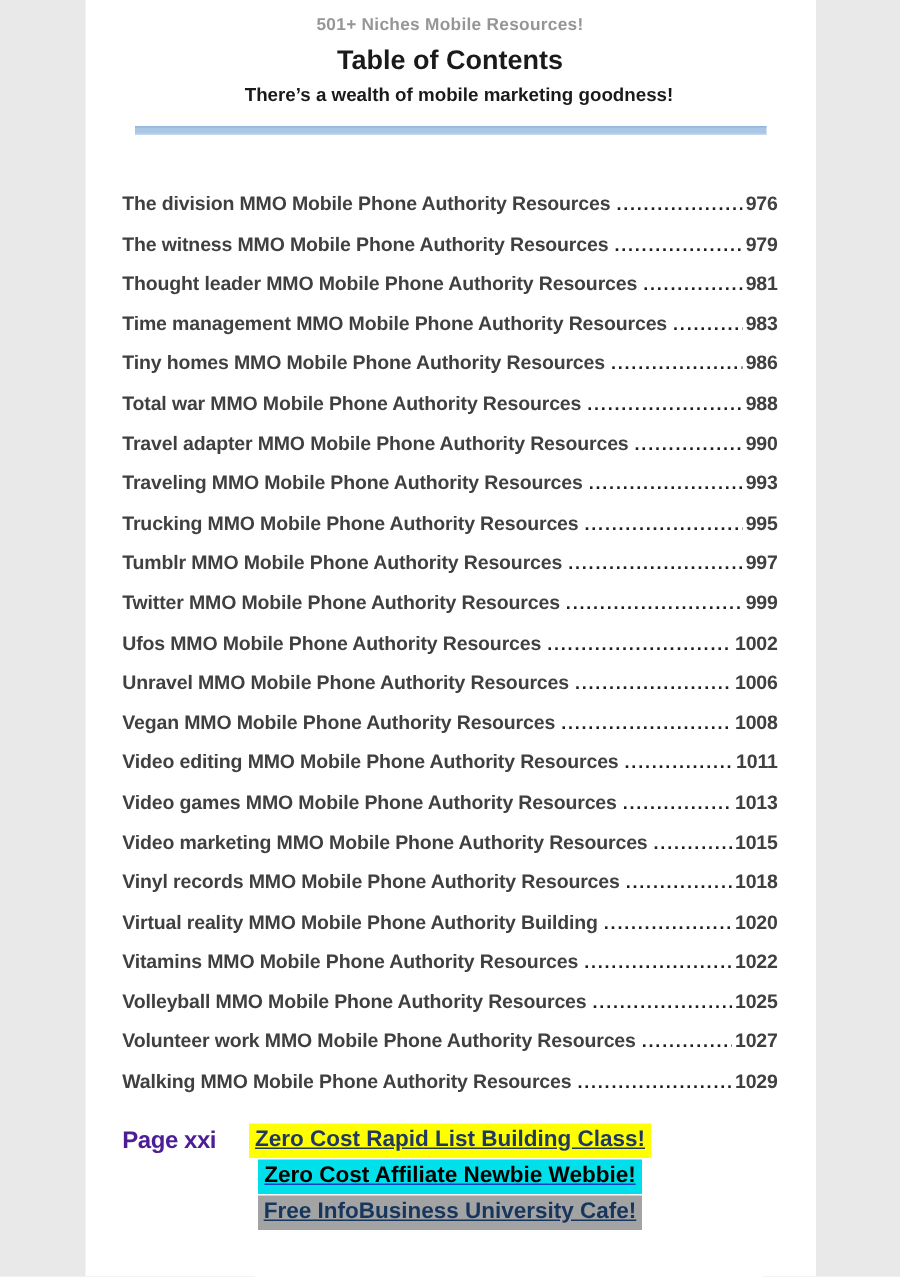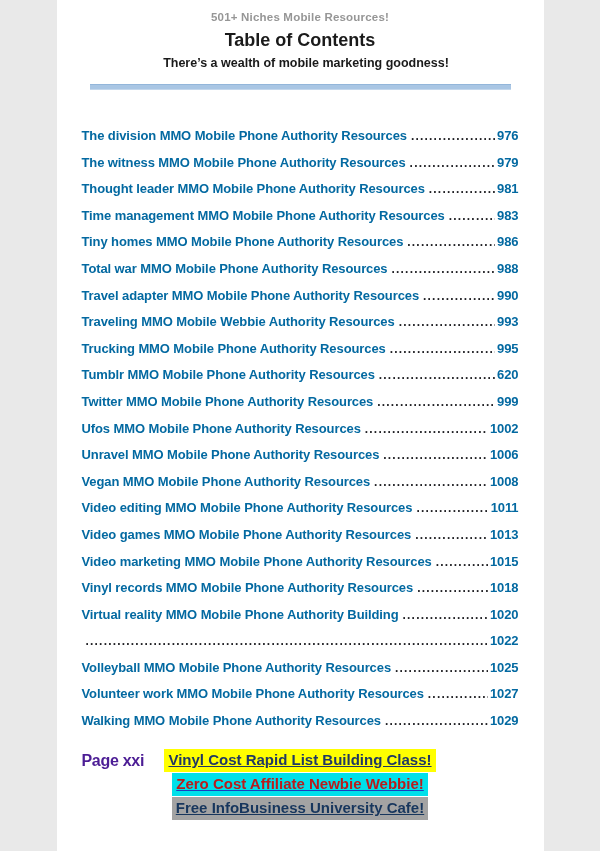--- a/index.html
+++ b/index.html
@@ -45,21 +45,21 @@
   .toc {
     margin-top: 38px;
     padding: 0 25px;
   }
   .toc-row {
     display: flex;
     align-items: baseline;
     height: 26.6px;
     font-size: 13px;
     font-weight: bold;
-    color: #0369a1;
+    color: #404040;
     letter-spacing: -0.1px;
     cursor: pointer;
   }
   .toc-title { white-space: nowrap; }
   .dots {
     flex: 1 1 auto;
     overflow: hidden;
     white-space: nowrap;
     margin: 0 2px 0 4px;
     color: #1f1f23;
@@ -152,35 +152,35 @@
       <span class="toc-page">988</span>
     </div>
 
     <div class="toc-row">
       <span class="toc-title">Travel adapter MMO Mobile Phone Authority Resources</span>
       <span class="dots"></span>
       <span class="toc-page">990</span>
     </div>
 
     <div class="toc-row">
-      <span class="toc-title">Traveling MMO Mobile Webbie Authority Resources</span>
+      <span class="toc-title">Traveling MMO Mobile Phone Authority Resources</span>
       <span class="dots"></span>
       <span class="toc-page">993</span>
     </div>
 
     <div class="toc-row">
       <span class="toc-title">Trucking MMO Mobile Phone Authority Resources</span>
       <span class="dots"></span>
       <span class="toc-page">995</span>
     </div>
 
     <div class="toc-row">
       <span class="toc-title">Tumblr MMO Mobile Phone Authority Resources</span>
       <span class="dots"></span>
-      <span class="toc-page">620</span>
+      <span class="toc-page">997</span>
     </div>
 
     <div class="toc-row">
       <span class="toc-title">Twitter MMO Mobile Phone Authority Resources</span>
       <span class="dots"></span>
       <span class="toc-page">999</span>
     </div>
 
     <div class="toc-row">
       <span class="toc-title">Ufos MMO Mobile Phone Authority Resources</span>
@@ -225,20 +225,21 @@
       <span class="toc-page">1018</span>
     </div>
 
     <div class="toc-row">
       <span class="toc-title">Virtual reality MMO Mobile Phone Authority Building</span>
       <span class="dots"></span>
       <span class="toc-page">1020</span>
     </div>
 
     <div class="toc-row">
+      <span class="toc-title">Vitamins MMO Mobile Phone Authority Resources</span>
       <span class="dots"></span>
       <span class="toc-page">1022</span>
     </div>
 
     <div class="toc-row">
       <span class="toc-title">Volleyball MMO Mobile Phone Authority Resources</span>
       <span class="dots"></span>
       <span class="toc-page">1025</span>
     </div>
 
@@ -251,19 +252,19 @@
     <div class="toc-row">
       <span class="toc-title">Walking MMO Mobile Phone Authority Resources</span>
       <span class="dots"></span>
       <span class="toc-page">1029</span>
     </div>
   </div>
 
   <div class="footer">
     <div class="page-label">Page xxi</div>
     <div class="links">
-        <span class="footer-link" style="background-color: rgb(255, 255, 0); color: rgb(31, 56, 100); text-decoration-color: rgb(31, 56, 100);">Vinyl Cost Rapid List Building Class!</span>
-        <span class="footer-link" style="background-color: rgb(0, 224, 234); color: #b91c1c; text-decoration-color: rgb(27, 63, 192);">Zero Cost Affiliate Newbie Webbie!</span>
+        <span class="footer-link" style="background-color: rgb(255, 255, 0); color: rgb(31, 56, 100); text-decoration-color: rgb(31, 56, 100);">Zero Cost Rapid List Building Class!</span>
+        <span class="footer-link" style="background-color: rgb(0, 224, 234); color: #000000; text-decoration-color: rgb(27, 63, 192);">Zero Cost Affiliate Newbie Webbie!</span>
         <span class="footer-link" style="background-color: #a3a3a3; color: rgb(23, 54, 93); text-decoration-color: rgb(23, 54, 93);">Free InfoBusiness University Cafe!</span>
       </div>
   </div>
 
 </div>
 
 </body></html>

